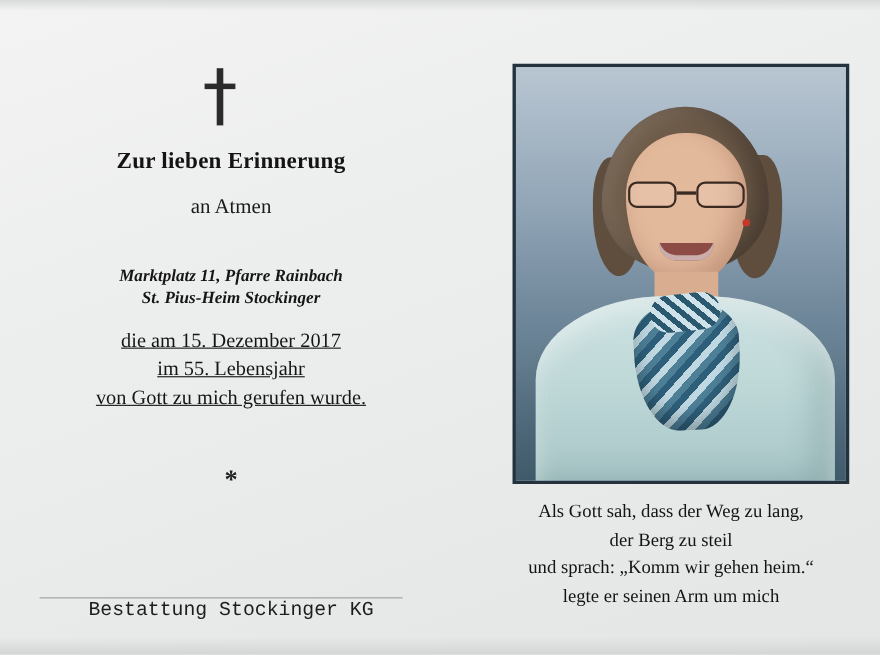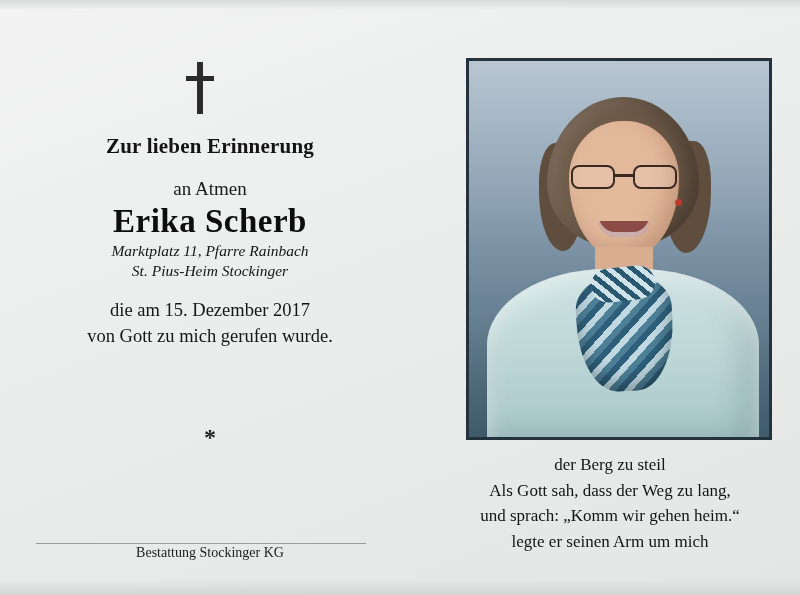--- a/index.html
+++ b/index.html
@@ -92,35 +92,36 @@
     font-size: 33px;
     font-weight: bold;
     color: #0d0d0d;
     letter-spacing: 0.5px;
   }
   .addr {
     position: absolute;
     left: 0;
     width: 420px;
     font-size: 15.5px;
-    font-weight: normal;
+    font-weight: bold;
     font-style: italic;
     color: #151515;
   }
   .addr1 { top: 242px; }
   .addr2 { top: 262px; }
 
   .death-block {
     position: absolute;
     top: 297px;
     left: 0;
     width: 420px;
     font-size: 18.5px;
     color: #151515;
     line-height: 26px;
+    text-decoration: underline;
   }
   .asterisk {
     position: absolute;
     top: 424px;
     left: 0;
     width: 420px;
     font-size: 24px;
     color: #222;
     font-weight: bold;
   }
@@ -130,23 +131,23 @@
     top: 543px;
     width: 330px;
     height: 1px;
     background: #9a9d9c;
   }
   .footer {
     position: absolute;
     top: 545px;
     left: 0;
     width: 420px;
-    font-size: 14px;
+    font-size: 18px;
     color: #1d1d1d;
-    font-family: Liberation Serif, serif;
+    font-family: Liberation Mono, monospace;
   }
 
   
   .right-panel {
     position: absolute;
     left: 420px;
     top: 0;
     width: 380px;
     height: 595px;
   }
@@ -318,26 +319,26 @@
 
   <div class="left-panel">
 
     <div class="cross">
       <div class="v"></div>
       <div class="h"></div>
     </div>
 
     <div class="memoriam">Zur lieben Erinnerung</div>
     <div class="an-frau">an Atmen</div>
-    <div class="name">Erika Scherb</div>
     <div class="addr addr1">Marktplatz 11, Pfarre Rainbach</div>
     <div class="addr addr2">St. Pius-Heim Stockinger</div>
 
     <div class="death-block">
       <div>die am 15. Dezember 2017</div>
+      <div>im 55. Lebensjahr</div>
       <div>von Gott zu mich gerufen wurde.</div>
     </div>
 
     <div class="asterisk">*</div>
 
     <div class="rule"></div>
     <div class="footer">Bestattung Stockinger KG</div>
   </div>
 
   <div class="right-panel">
@@ -356,19 +357,19 @@
         <div class="earring"></div>
         <div class="mouth"></div>
         <div class="neck"></div>
         <div class="sweater"></div>
         <div class="scarf"></div>
         <div class="scarf-knot"></div>
       </div>
     </div>
 
     <div class="verse">
+      <div>Als Gott sah, dass der Weg zu lang,</div>
       <div>der Berg zu steil</div>
-      <div>Als Gott sah, dass der Weg zu lang,</div>
       <div>und sprach: „Komm wir gehen heim.“</div>
       <div>legte er seinen Arm um mich</div>
     </div>
   </div>
 </div>
 
 </body></html>

